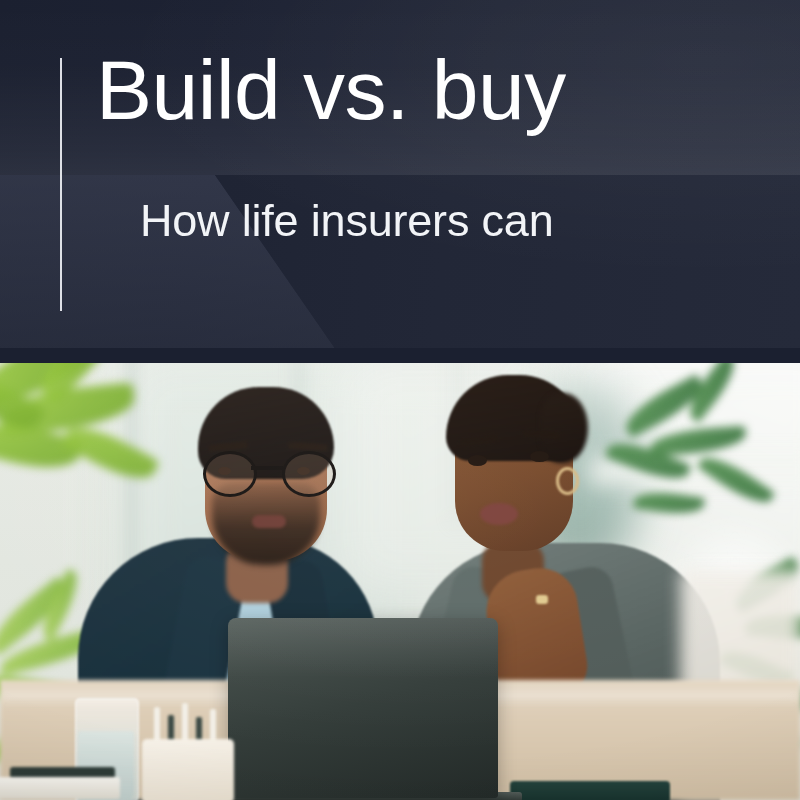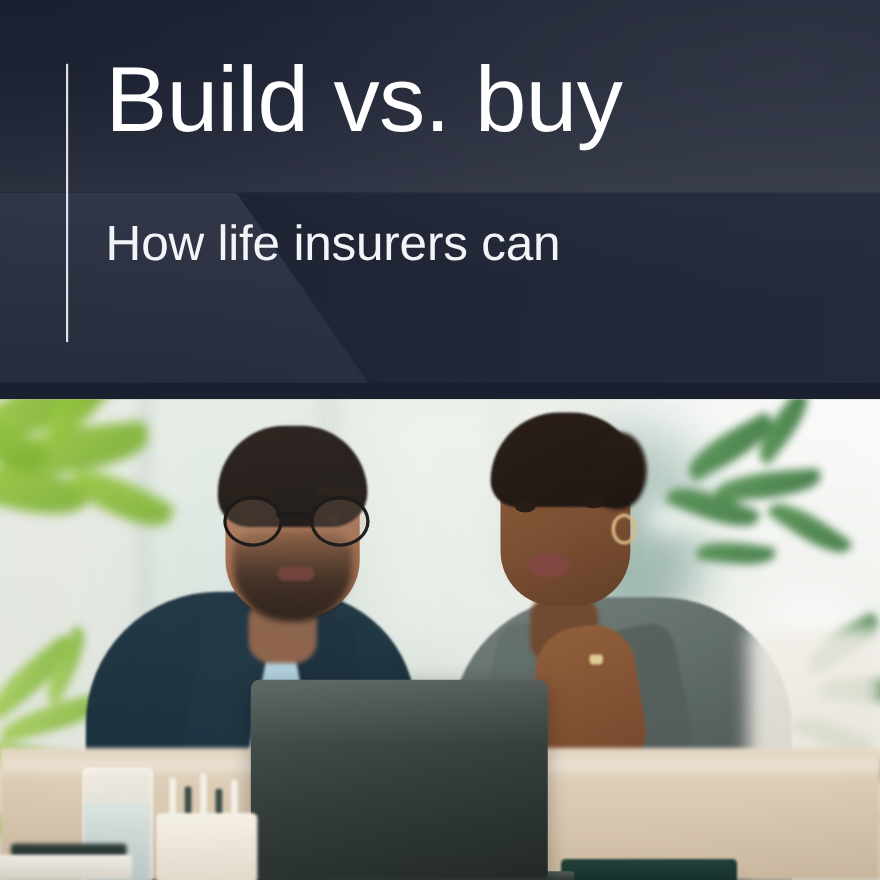--- a/index.html
+++ b/index.html
@@ -115,21 +115,21 @@
     left: 0;
     top: 192px;
     margin: 0;
     font-family: "Liberation Sans", sans-serif;
     font-weight: 300;
     font-size: 45px;
     line-height: 58px;
     letter-spacing: -0.2px;
     color: #f2f4f7;
   }
-  .subtitle-line { display: block; white-space: nowrap; }
+  .subtitle-line { display: block; white-space: nowrap; margin-left: 44px; }
 
   
   .photo {
     position: absolute;
     left: 0;
     top: 363px;
     width: 800px;
     height: 437px;
     overflow: hidden;
     background: #e7eae4;

